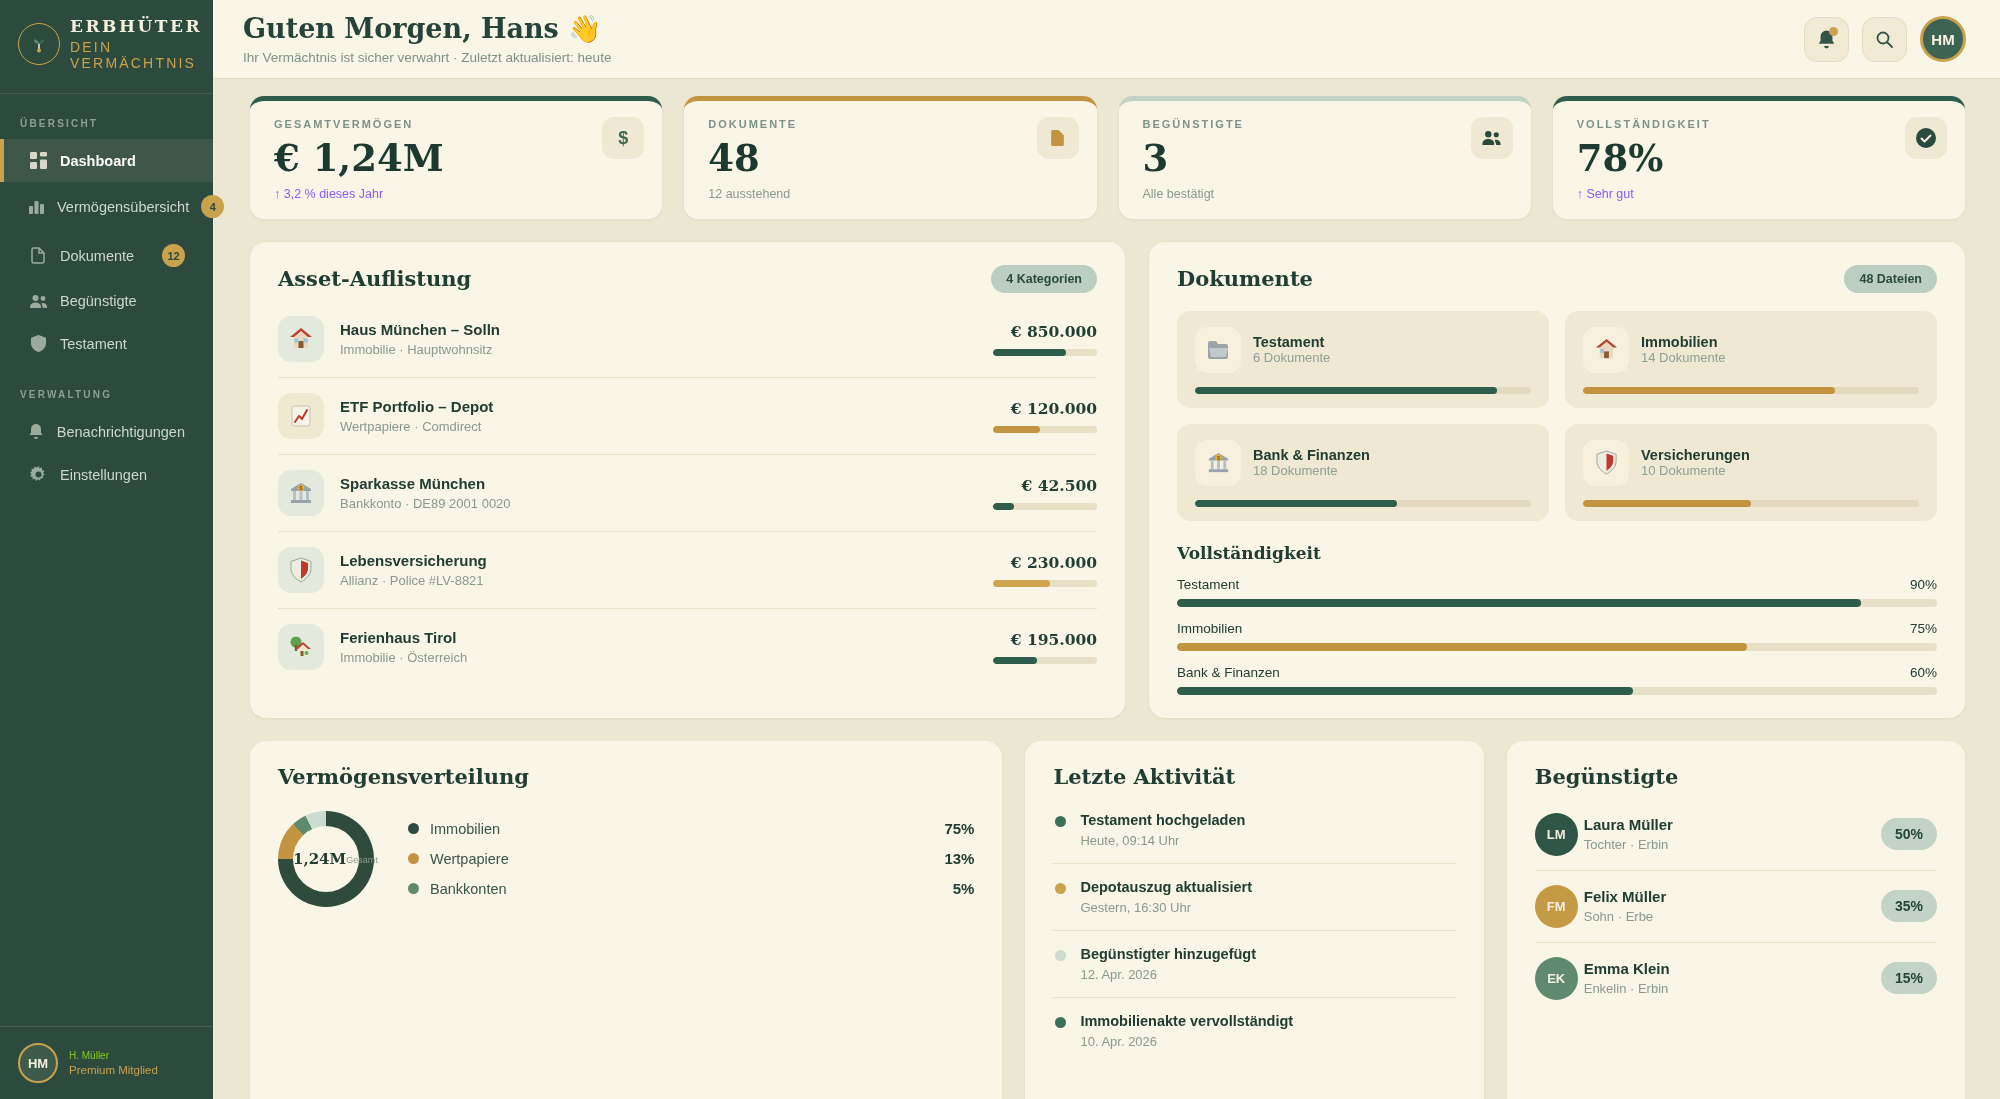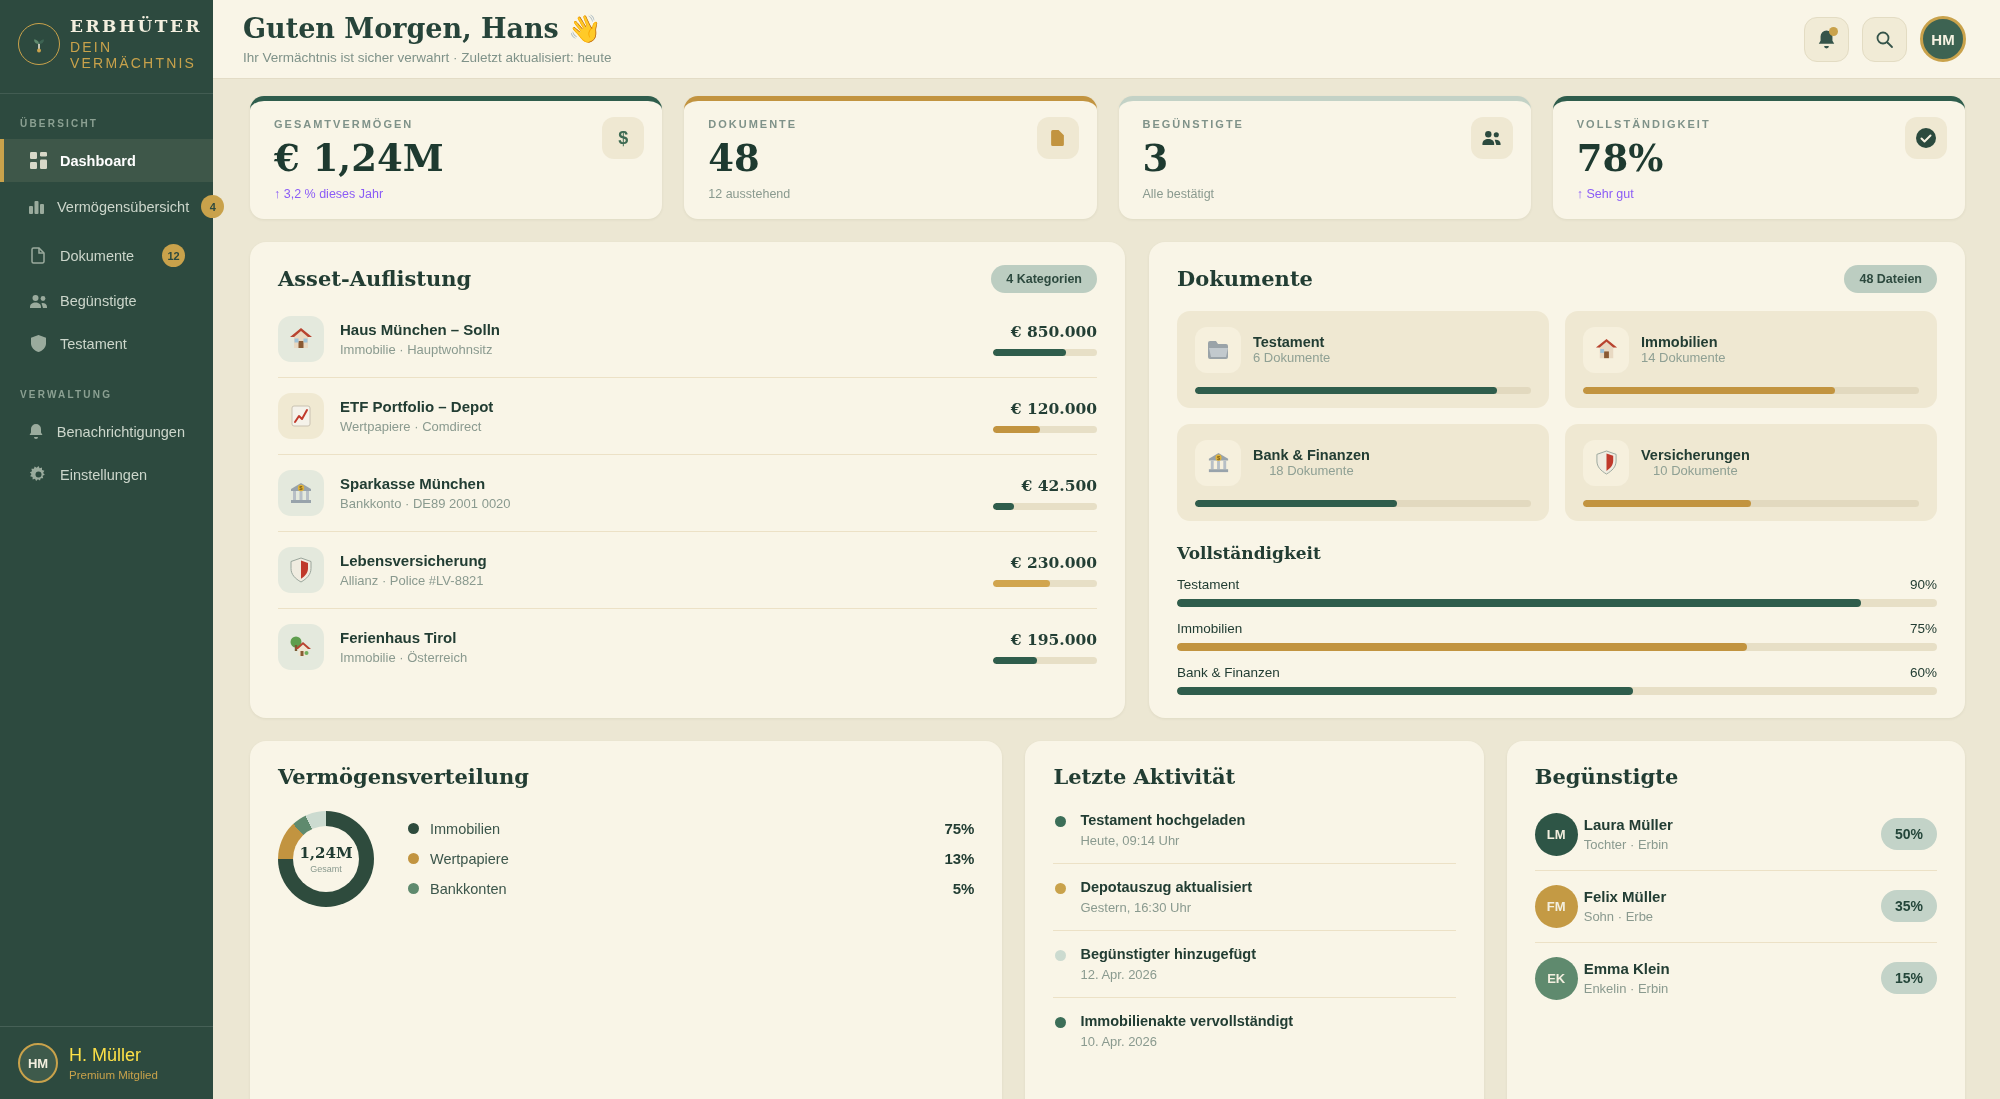--- a/index.html
+++ b/index.html
@@ -16,21 +16,21 @@
   .side-divider { height:1px; background:rgba(255,255,255,0.10); margin:8px 0 0 0; }
   .section-label { font-size:10px; letter-spacing:2.2px; color:#8ba092; padding:24px 20px 10px 20px; font-weight:700; }
   .nav-item { display:flex; align-items:center; gap:12px; padding:13px 28px; cursor:pointer; position:relative; color:#ccd6cb; font-size:14.5px; }
   .nav-item .nav-icon { width:20px; display:flex; justify-content:center; opacity:.85; }
   .nav-item.active { background:#3e5749; color:#ffffff; font-weight:700; }
   .nav-item.active::before { content:""; position:absolute; left:0; top:0; bottom:0; width:4px; background:#c9a24b; }
   .nav-badge { margin-left:auto; background:#c9a24b; color:#2d4a3f; font-size:11px; font-weight:700; min-width:23px; height:23px; border-radius:50%; display:flex; align-items:center; justify-content:center; }
   .side-spacer { flex:1; }
   .user-card { border-top:1px solid rgba(255,255,255,0.12); padding:16px 18px; display:flex; align-items:center; gap:11px; cursor:pointer; }
   .user-avatar { width:40px; height:40px; border-radius:50%; background:#3e5a4b; border:2px solid #c9a24b; color:#f3efdf; font-weight:700; font-size:13px; display:flex; align-items:center; justify-content:center; }
-  .user-name { font-size:18px; color:#fde047; }
+  .user-name { font-size:10px; color:#84cc16; }
   .user-sub { font-size:11.5px; color:#c9a24b; margin-top:3px; }
 
   
   .main { flex:1; display:flex; flex-direction:column; height:100%; }
   .topbar { background:#f9f5e7; border-bottom:1px solid #e3dcc6; padding:13px 34px 13px 30px; display:flex; align-items:center; }
   .greeting { font-size:27px; color:#27443a; font-weight:700; }
   .greet-sub { font-size:13.5px; color:#7f9289; margin-top:5px; }
   .topbar-right { margin-left:auto; display:flex; align-items:center; gap:13px; }
   .icon-btn { width:45px; height:45px; border-radius:13px; background:#f1ebd6; border:1px solid #e3dcc3; display:flex; align-items:center; justify-content:center; cursor:pointer; position:relative; }
   .bell-dot { position:absolute; top:9px; right:10px; width:9px; height:9px; border-radius:50%; background:#c9a24b; }
@@ -71,36 +71,36 @@
   .asset-amount { font-size:15.5px; color:#233f35; font-weight:700; }
   .mini-track { width:104px; height:7px; border-radius:4px; background:#e7dfc6; margin-top:8px; overflow:hidden; }
   .mini-fill { height:100%; border-radius:4px; }
 
   
   .tile-grid { display:grid; grid-template-columns:1fr 1fr; gap:16px; margin-top:18px; }
   .doc-tile { background:#efe8d2; border-radius:13px; padding:16px 18px 14px 18px; cursor:pointer; }
   .doc-tile-top { display:flex; align-items:center; gap:12px; }
   .doc-ico { width:46px; height:46px; border-radius:12px; background:#f6f0dd; display:flex; align-items:center; justify-content:center; }
   .doc-title { font-size:14.5px; font-weight:700; color:#223d33; }
-  .doc-sub { font-size:13px; color:#8fa094; margin-top:0;text-align:center; }
+  .doc-sub { font-size:13px; color:#8fa094; margin-top:0; }
   .tile-track { height:7px; border-radius:4px; background:#e2d9bf; margin-top:14px; overflow:hidden; }
 
   .compl-title { font-size:17px; font-weight:700; color:#223d33; margin-top:22px; }
   .compl-row { margin-top:14px; }
   .compl-line { display:flex; justify-content:space-between; font-size:13.5px; color:#223d33; }
   .compl-pct { font-weight:400; color:#223d33; }
   .wide-track { height:8px; border-radius:4px; background:#e7dfc6; margin-top:7px; overflow:hidden; }
 
   .bottom-row { display:grid; grid-template-columns:752fr 458fr 458fr; gap:23px; }
   .bottom-row .card { min-height:390px; }
 
   
   .dist-body { display:flex; align-items:center; gap:34px; margin-top:22px; }
   .donut { width:96px; height:96px; border-radius:50%; position:relative; flex-shrink:0; }
-  .donut-hole { position:absolute; inset:15px; border-radius:50%; background:#f9f5e7; display:flex; flex-direction:column; align-items:center; justify-content:center; }
+  .donut-hole { position:absolute; inset:15px; border-radius:50%; background:#f9f5e7; display:flex; flex-direction:row; align-items:center; justify-content:flex-start; }
   .donut-val { font-size:15px; font-weight:700; color:#223d33; }
   .donut-lbl { font-size:9px; color:#8a9a8f; margin-top:2px; }
   .legend { flex:1; display:flex; flex-direction:column; gap:13px; }
   .legend-row { display:flex; align-items:center; gap:11px; }
   .legend-dot { width:11px; height:11px; border-radius:50%; flex-shrink:0; }
   .legend-label { font-size:14.5px; color:#3c564b; }
   .legend-val { margin-left:auto; font-size:15px; font-weight:700; color:#223d33; }
 
   
   .act-item { display:flex; gap:14px; padding:15px 2px; border-bottom:1px solid #ece1c6; }

